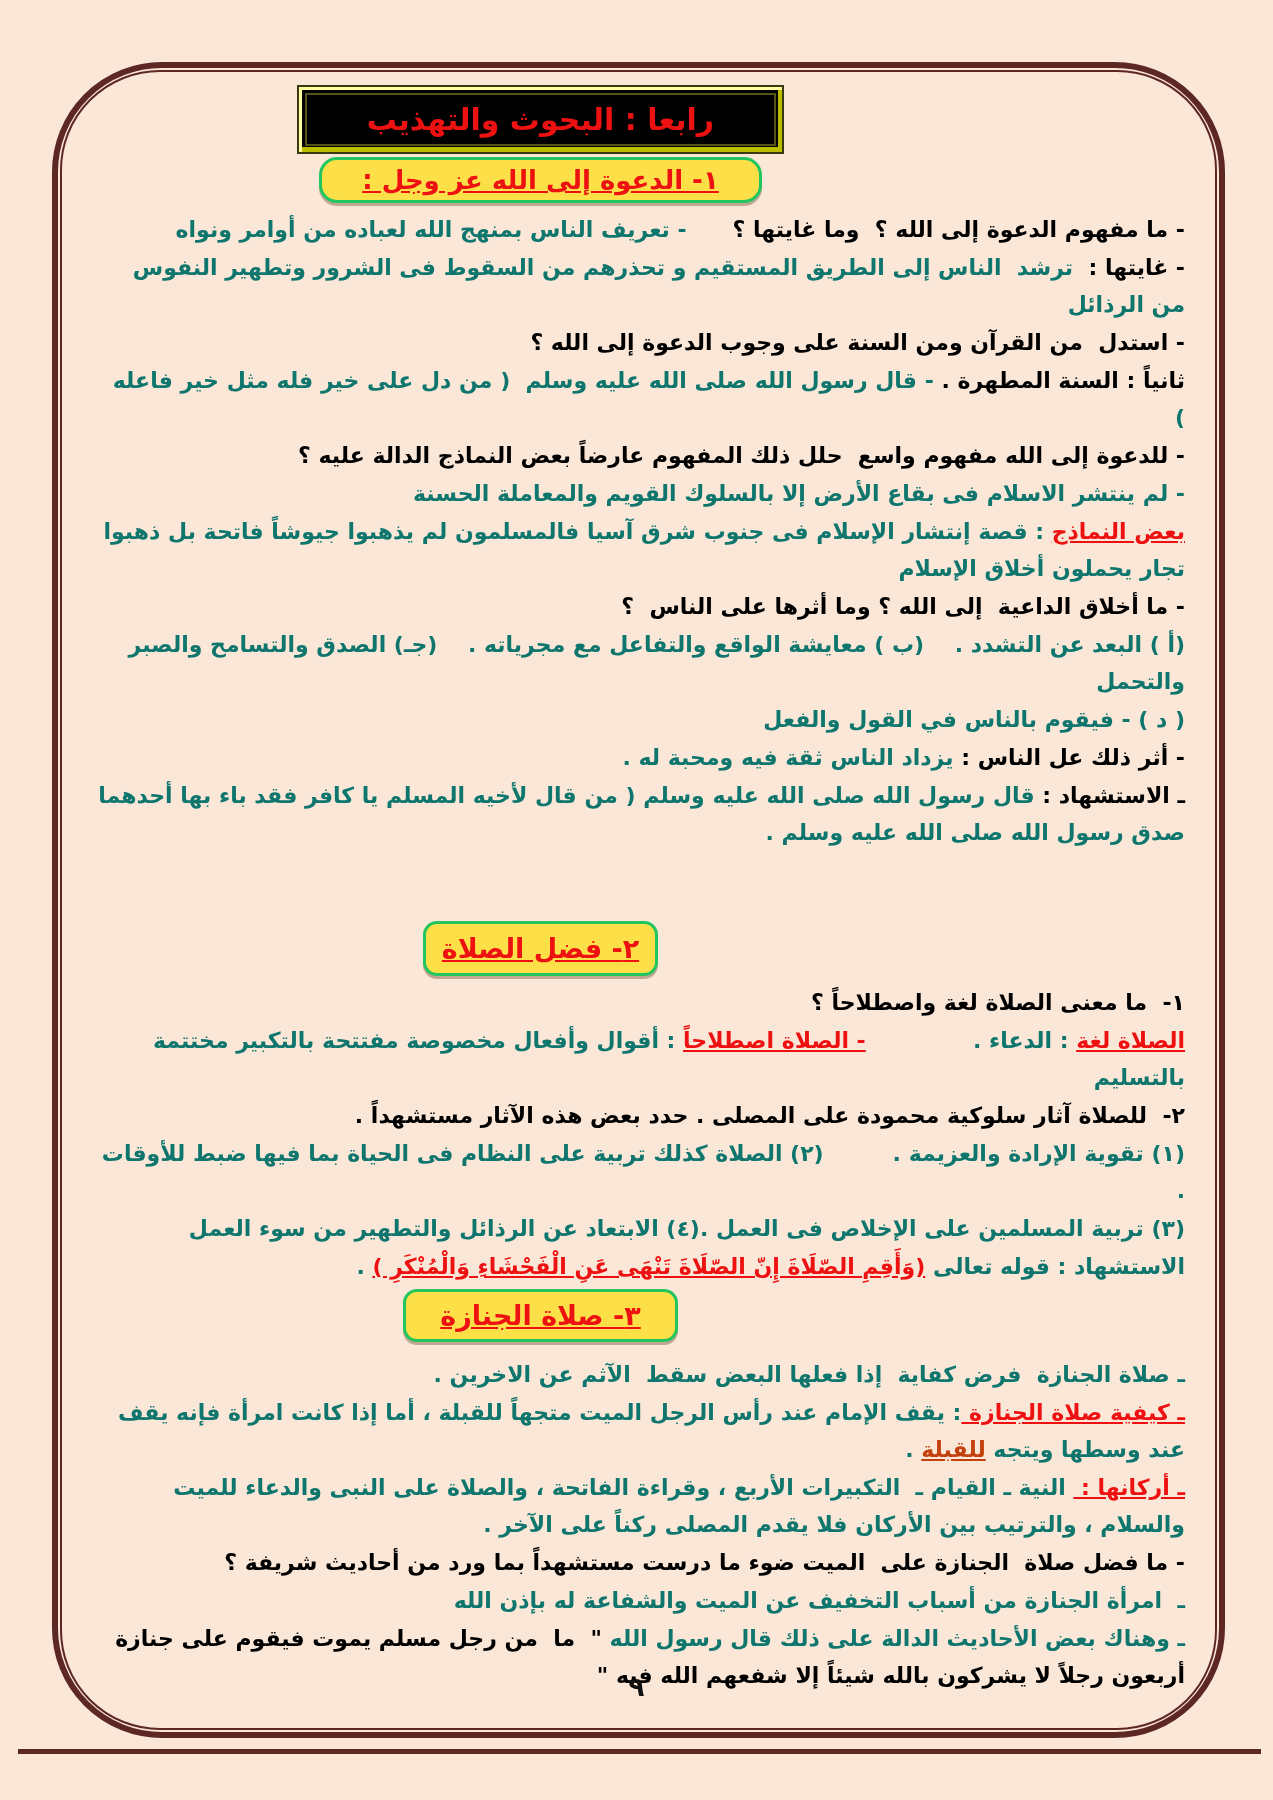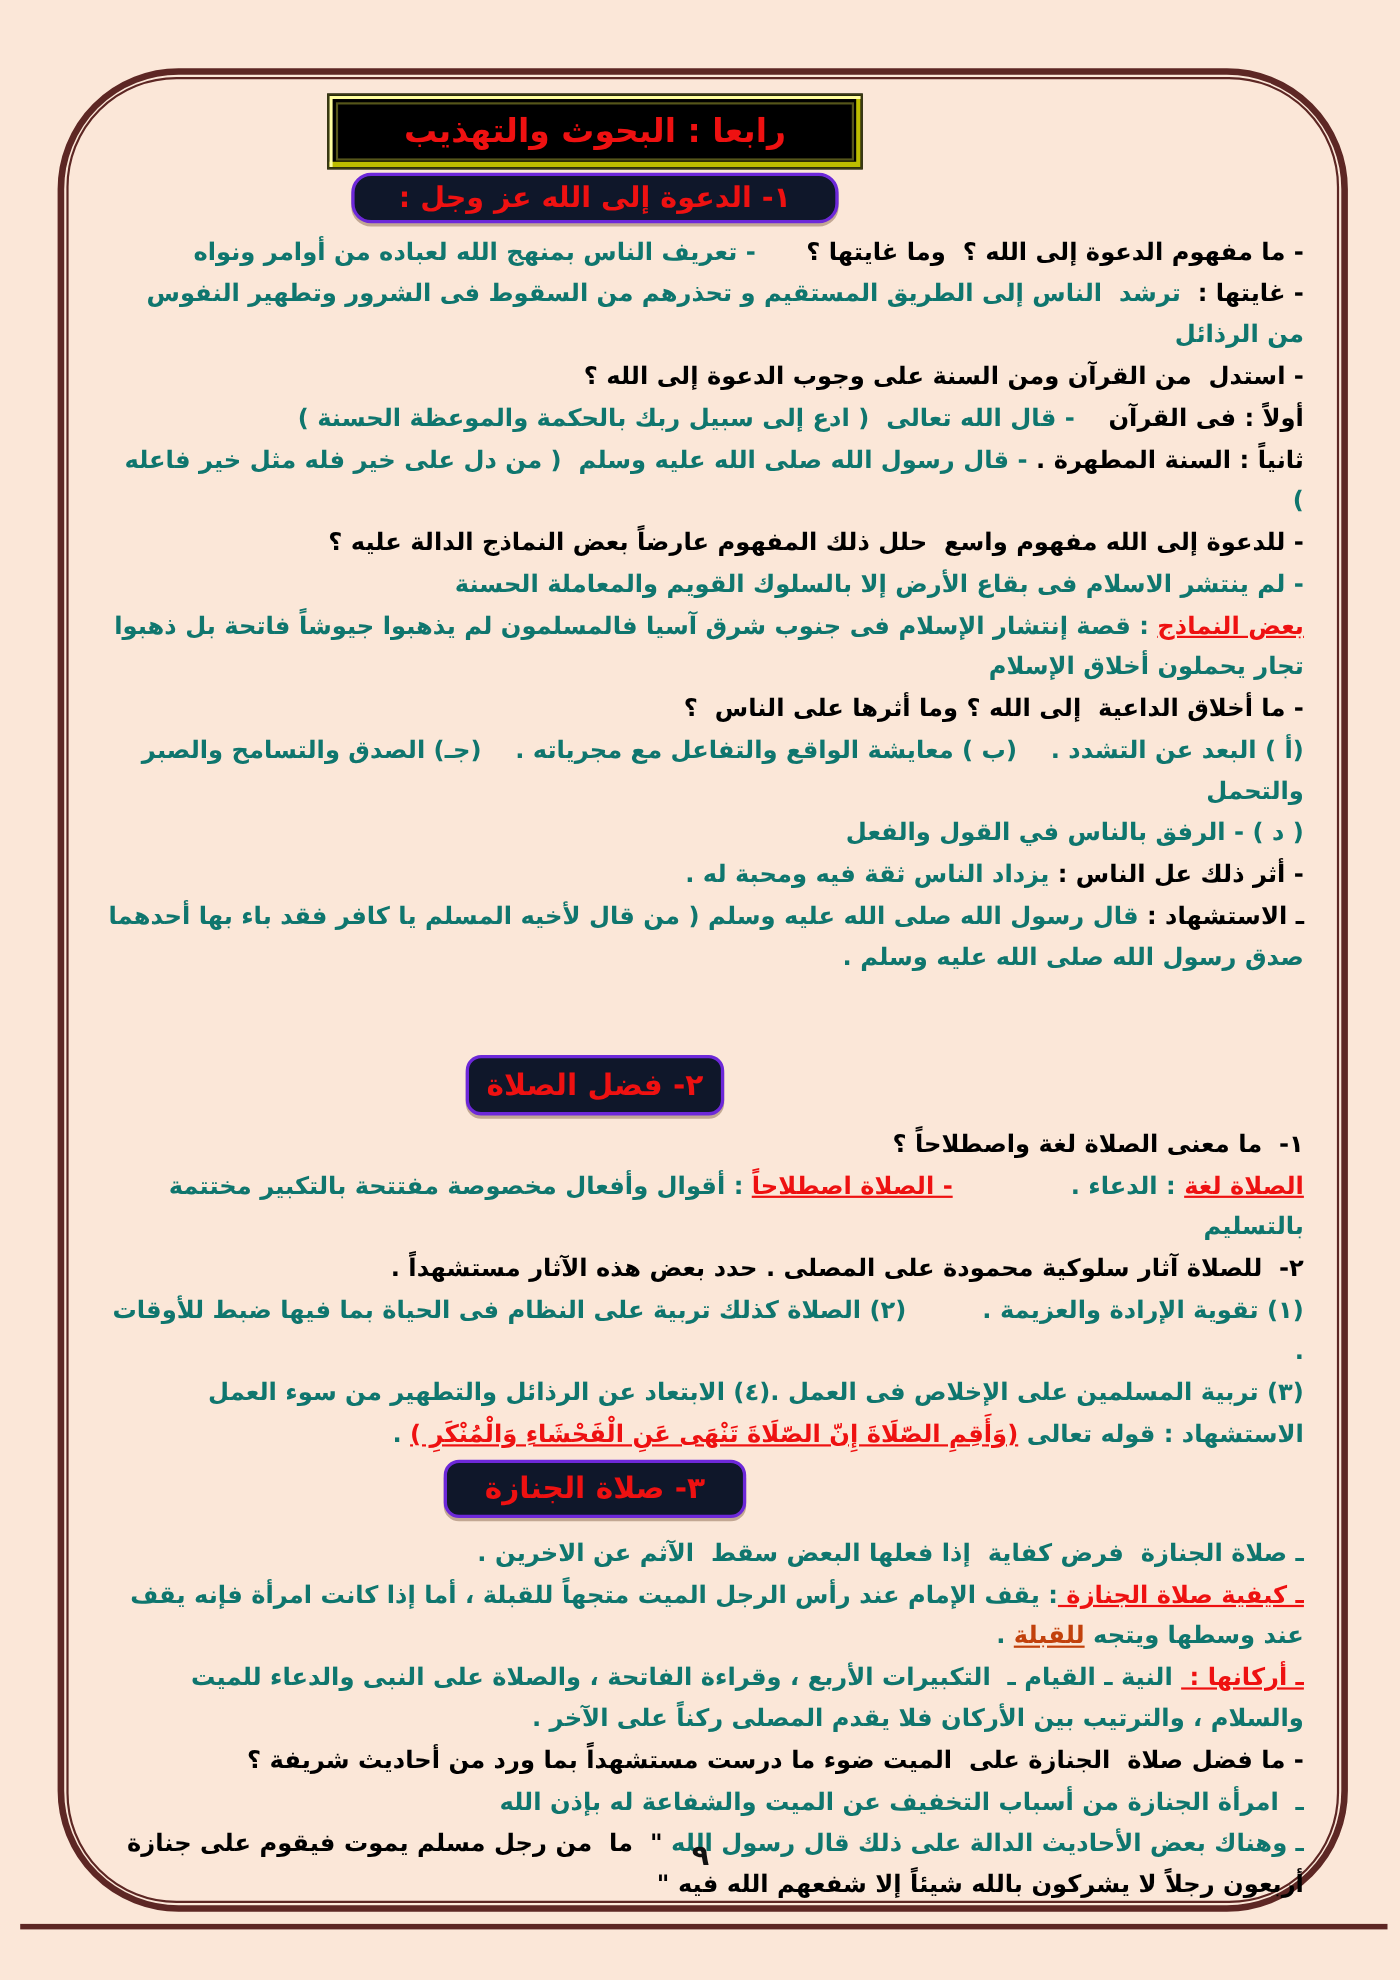--- a/index.html
+++ b/index.html
@@ -30,22 +30,22 @@
   .bwrap{text-align:center;transform:translateX(-100px);}
   .banner-main{
     display:inline-block;background:#000000;border:2px solid #3a3a12;
     padding:6px;box-shadow:inset 3px 3px 0 #ffffa0, inset -4px -5px 0 #bdbd00;
   }
   .banner-main-inner{
     border:2px solid #55551a;padding:7px 60px;
     font-size:30px;color:#ee1111;
   }
   .banner-round{
-    display:inline-block;background:#0f172a;border:3px solid #6d28d9;
-    color:#ee1111;box-shadow:0 3px 0 rgba(90,50,20,.35);
+    display:inline-block;background:#fde047;border:3px solid #22c55e;
+    color:#ee1111;box-shadow:0 3px 0 rgba(90,50,20,.35);text-decoration:underline;
   }
   .banner-topic1{border-radius:18px;padding:5px 40px;font-size:26px;margin-top:3px;}
   .banner-topic2{border-radius:14px;padding:9px 16px;font-size:27px;margin-top:70px;}
   .banner-topic3{border-radius:14px;padding:8px 34px;font-size:27px;margin-top:4px;margin-bottom:6px;}
   .lines{margin-top:8px;}
   .tline{
     font-size:22px;line-height:37px;margin-top:1px;
     white-space:pre-wrap;color:#1e70b8;
   }
   .seg-r{color:#000000;}
@@ -74,28 +74,27 @@
   </div>
 
   <div class="bwrap">
     <div class="banner-round banner-topic1">١- الدعوة إلى الله عز وجل :</div>
   </div>
 
   <div class="lines">
       <div class="tline"><span class="seg-r">- ما مفهوم الدعوة إلى الله ؟  وما غايتها ؟</span><span class="seg-b">      </span><span class="seg-b">- تعريف الناس بمنهج الله لعباده من أوامر ونواه</span></div>
       <div class="tline"><span class="seg-r">- غايتها :  </span><span class="seg-b">ترشد  الناس إلى الطريق المستقيم و تحذرهم من السقوط فى الشرور وتطهير النفوس من الرذائل</span></div>
       <div class="tline"><span class="seg-r">- استدل  من القرآن ومن السنة على وجوب الدعوة إلى الله ؟</span></div>
-      <div class="tline"><span class="seg-r">أولاً : فى القرآن</span><span class="seg-b">    - قال الله تعالى  ( ادع إلى سبيل ربك بالحكمة والموعظة الحسنة )</span></div>
       <div class="tline"><span class="seg-r">ثانياً : السنة المطهرة . </span><span class="seg-b">- قال رسول الله صلى الله عليه وسلم  ( من دل على خير فله مثل خير فاعله )</span></div>
       <div class="tline"><span class="seg-r">- للدعوة إلى الله مفهوم واسع  حلل ذلك المفهوم عارضاً بعض النماذج الدالة عليه ؟</span></div>
       <div class="tline"><span class="seg-b">- لم ينتشر الاسلام فى بقاع الأرض إلا بالسلوك القويم والمعاملة الحسنة</span></div>
       <div class="tline"><span class="seg-ru">بعض النماذج</span><span class="seg-b"> : قصة إنتشار الإسلام فى جنوب شرق آسيا فالمسلمون لم يذهبوا جيوشاً فاتحة بل ذهبوا تجار يحملون أخلاق الإسلام</span></div>
       <div class="tline"><span class="seg-r">- ما أخلاق الداعية  إلى الله ؟ وما أثرها على الناس  ؟</span></div>
       <div class="tline"><span class="seg-b">(أ ) البعد عن التشدد .    (ب ) معايشة الواقع والتفاعل مع مجرياته .    (جـ) الصدق والتسامح والصبر والتحمل</span></div>
-      <div class="tline"><span class="seg-b">( د ) - الرفق بالناس في القول والفعل</span></div>
+      <div class="tline"><span class="seg-b">( د ) - فيقوم بالناس في القول والفعل</span></div>
       <div class="tline"><span class="seg-r">- أثر ذلك عل الناس : </span><span class="seg-b">يزداد الناس ثقة فيه ومحبة له .</span></div>
       <div class="tline"><span class="seg-r">ـ الاستشهاد : </span><span class="seg-b">قال رسول الله صلى الله عليه وسلم ( من قال لأخيه المسلم يا كافر فقد باء بها أحدهما  صدق رسول الله صلى الله عليه وسلم .</span></div>
     </div>
 
   <div class="bwrap">
     <div class="banner-round banner-topic2">٢- فضل الصلاة</div>
   </div>
 
   <div class="lines">
       <div class="tline"><span class="seg-r">١-  ما معنى الصلاة لغة واصطلاحاً ؟</span></div>

